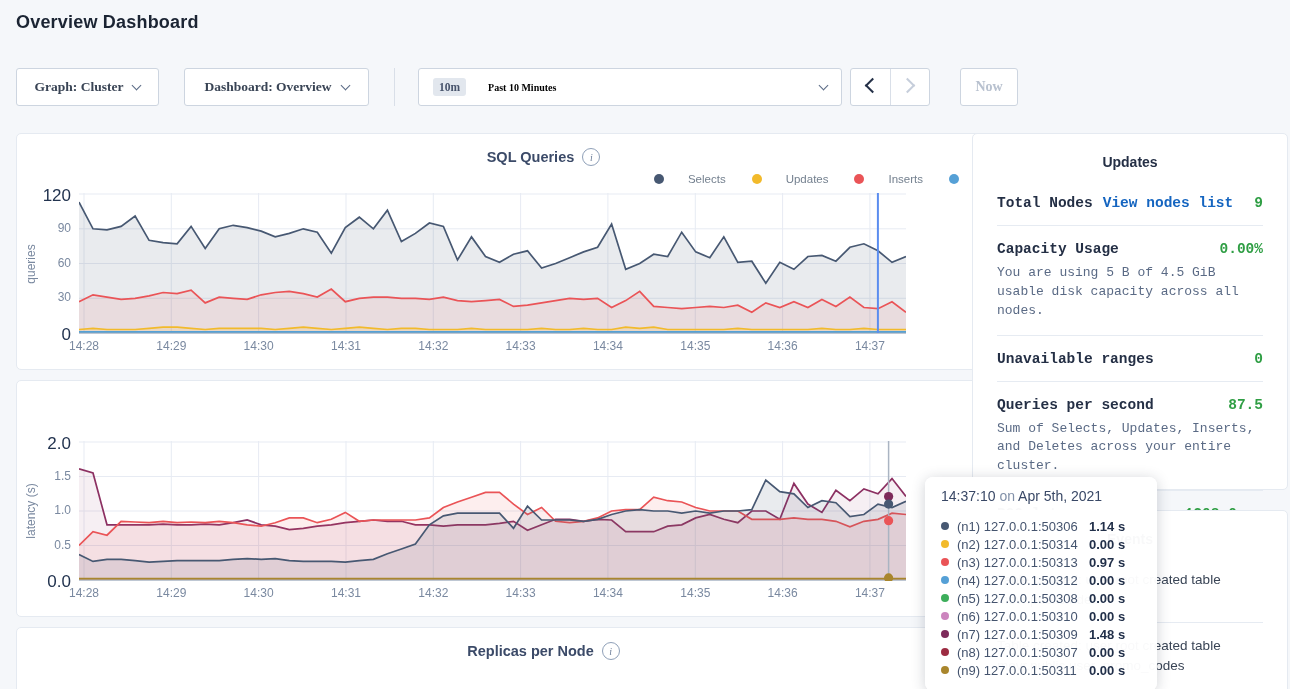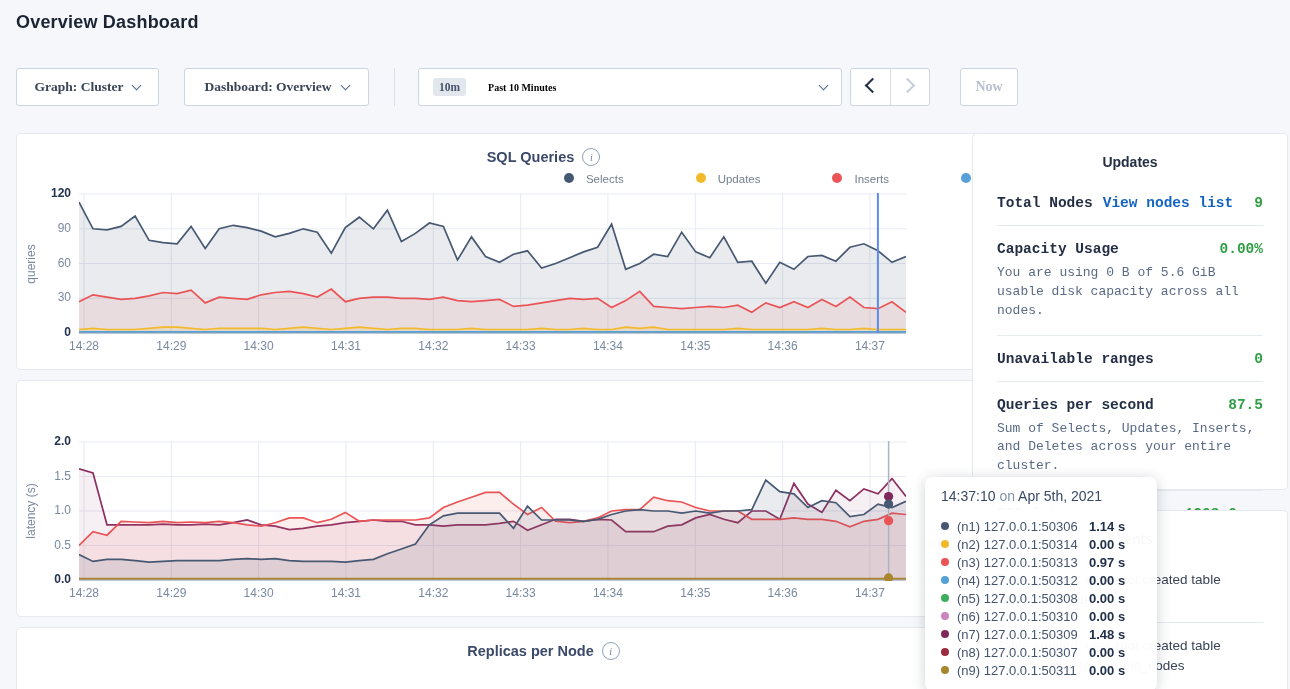--- a/index.html
+++ b/index.html
@@ -50,28 +50,28 @@
   #card-replicas{top:627px;height:200px;}
   .chart-title-row{position:absolute;top:14px;left:0;width:100%;display:flex;justify-content:center;align-items:center;gap:8px;}
   .chart-title{font-size:14.5px;font-weight:700;color:#3b4a68;}
   .info-icon{
     width:16px;height:16px;border:1px solid #8fa0b8;border-radius:50%;color:#6e7f9a;
     font-size:10px;display:inline-flex;align-items:center;justify-content:center;font-style:italic;font-family:"Liberation Serif",serif;
   }
   .info-icon::before{content:"i";}
   
   .legend{position:absolute;top:39px;right:48px;display:flex;gap:26px;}
-  .legend-item{display:flex;align-items:flex-start;gap:12px;font-size:11.5px;color:#74808f;cursor:pointer;margin-left:46px;}
+  .legend-item{display:flex;align-items:center;gap:24px;font-size:11.5px;color:#74808f;cursor:pointer;}
   .legend-item .dot{width:10px;height:10px;border-radius:50%;display:inline-block;}
   
   .plot-wrap{position:absolute;left:62px;width:827px;}
   #plot-0{top:59px;height:141px;}
   #plot-1{top:60px;height:140px;}
   .ytick{position:absolute;left:-46px;width:38px;text-align:right;font-size:12px;color:#7a89a0;}
-  .ytick.bold{font-weight:700;color:#22334f;font-size:12px;}
+  .ytick.bold{font-weight:400;color:#22334f;font-size:17px;}
   .xtick{position:absolute;width:44px;text-align:center;font-size:12px;color:#7a89a0;}
   .ylab{
     position:absolute;left:14px;top:50%;transform:translate(-50%,-50%) rotate(-90deg);
     font-size:12px;color:#7a89a0;white-space:nowrap;
   }
   #card-sql .ylab{top:130px;}
   #card-latency .ylab{top:130px;}
   
   #card-summary{left:972px;top:133px;width:316px;height:357px;padding:18px 24px;}
   .panel-title{text-align:center;font-size:14px;font-weight:700;color:#242f45;margin:2px 0 10px 0;}
@@ -228,21 +228,21 @@
           <span class="slabel">Total Nodes</span>
           <a class="slink">View nodes list</a>
           <span class="svalue">9</span>
         </div>
       </div>
       <div class="srow">
         <div class="srow-head">
           <span class="slabel">Capacity Usage</span>
           <span class="svalue">0.00%</span>
         </div>
-        <div class="sdesc">You are using 0 B of 5.6 GiB usable disk capacity across all nodes.</div>
+        <div class="sdesc">You are using 5 B of 4.5 GiB usable disk capacity across all nodes.</div>
       </div>
       <div class="srow">
         <div class="srow-head">
           <span class="slabel">Unavailable ranges</span>
           <span class="svalue">0</span>
         </div>
       </div>
       <div class="srow">
         <div class="srow-head">
           <span class="slabel">Queries per second</span>

